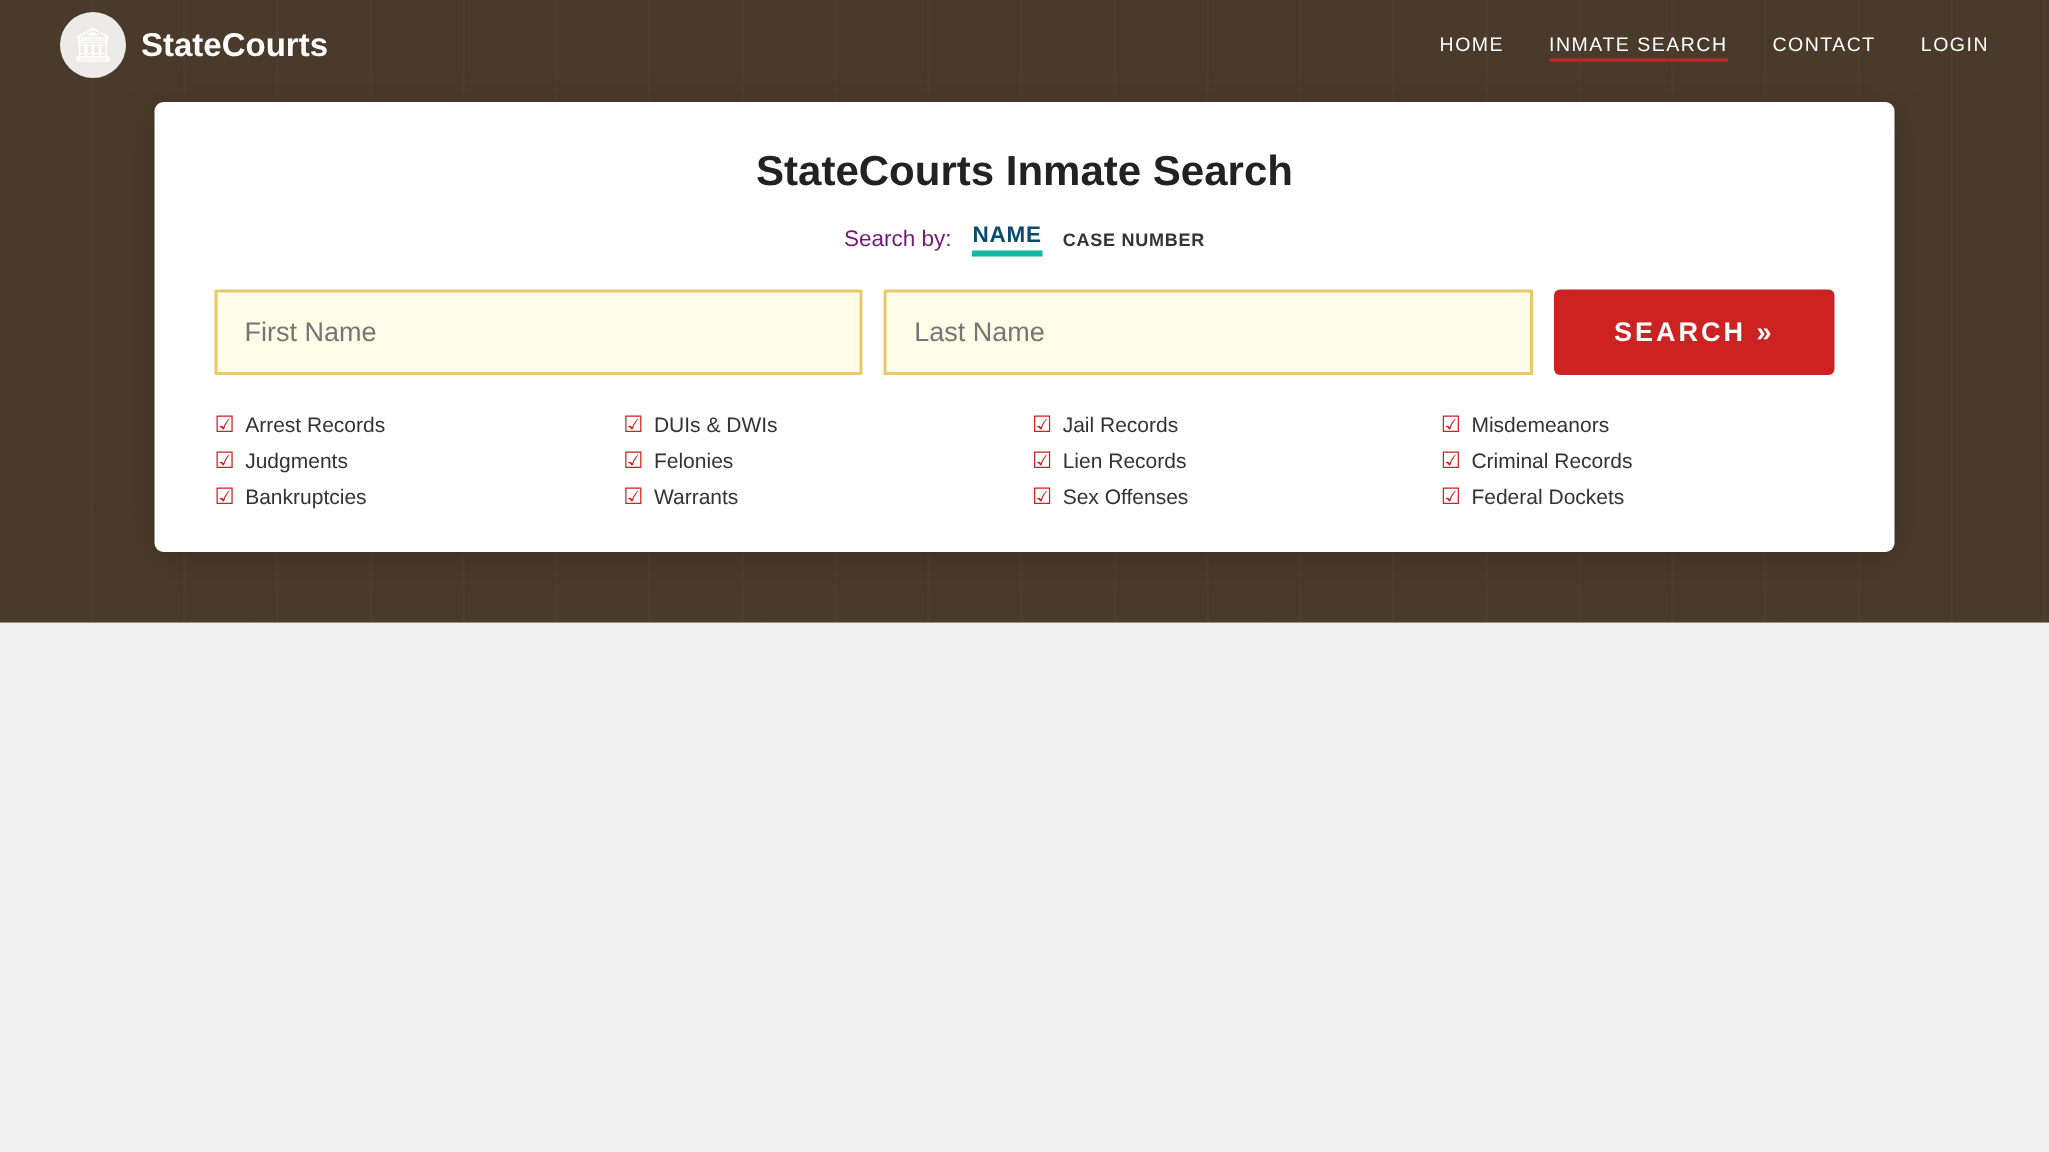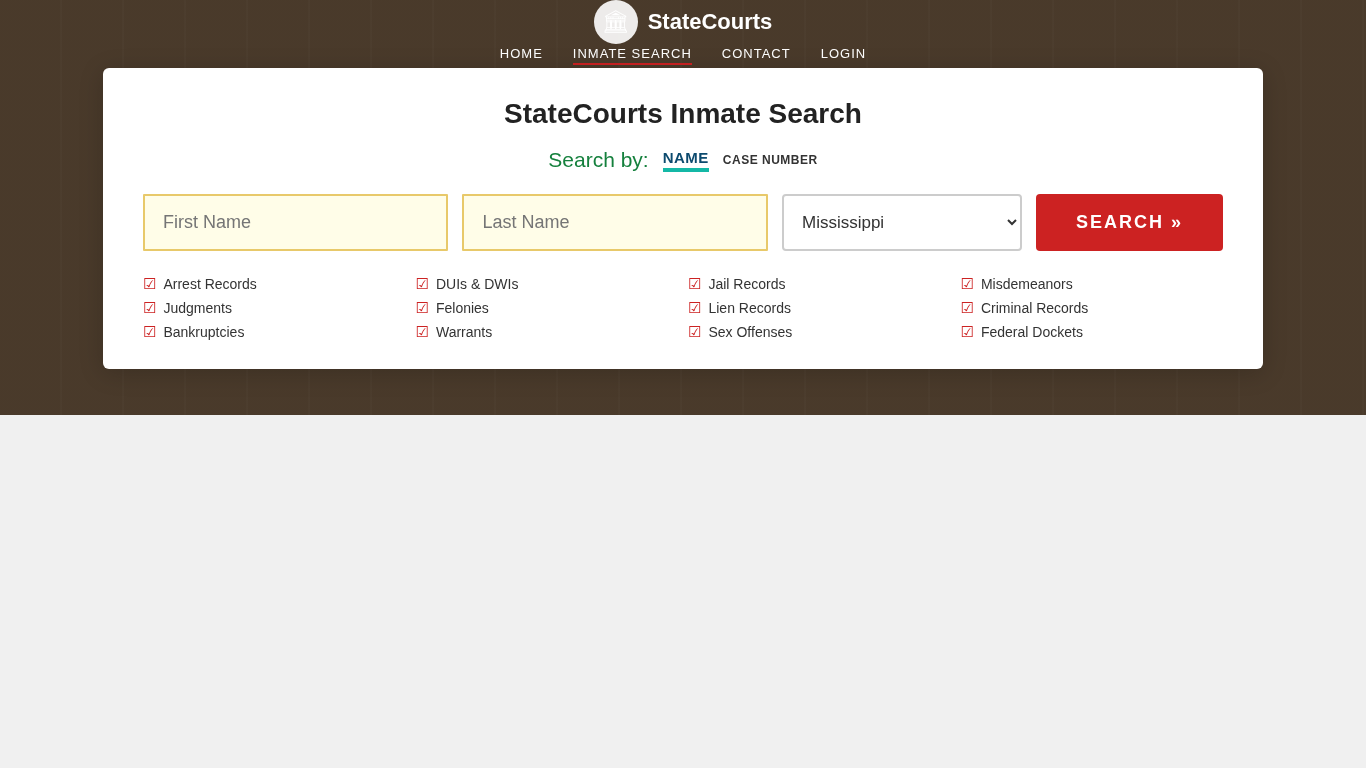--- a/index.html
+++ b/index.html
@@ -37,23 +37,22 @@
     }
 
     
     .navbar {
       position: absolute;
       top: 0; left: 0; right: 0;
       height: 60px;
       display: flex;
       align-items: center;
       justify-content: space-between;
-      padding: 0 26px;
+      padding: 0 40px;
       z-index: 10;
-      flex-direction: column;
     }
     .logo {
       display: flex;
       align-items: center;
       gap: 10px;
       color: white;
       text-decoration: none;
     }
     .logo-icon {
       width: 44px;
@@ -109,22 +108,22 @@
       margin-bottom: 18px;
     }
     .search-by-row {
       display: flex;
       align-items: center;
       justify-content: center;
       gap: 14px;
       margin-bottom: 22px;
     }
     .search-by-label {
-      font-size: 21px;
-      color: #15803d;
+      font-size: 15px;
+      color: #701a75;
     }
     .tab-name {
       font-size: 15px;
       font-weight: bold;
       color: #0c4a6e;
       border-bottom: 4px solid #14b8a6;
       padding-bottom: 2px;
       cursor: pointer;
       letter-spacing: 0.5px;
     }
@@ -215,23 +214,20 @@
   <div class="search-modal">
     <h1 class="modal-title">StateCourts Inmate Search</h1>
     <div class="search-by-row">
       <span class="search-by-label">Search by:</span>
       <span class="tab-name">NAME</span>
       <span class="tab-case">CASE NUMBER</span>
     </div>
     <div class="search-inputs">
       <input class="input-first" type="text" placeholder="First Name" style="">
       <input class="input-last" type="text" placeholder="Last Name" style="">
-      <select class="state-select">
-        <option>Mississippi</option>
-      </select>
       <button class="search-btn">SEARCH »</button>
     </div>
     <div class="checklist-grid">
       <div class="check-item">
         <span class="check-icon">☑</span>
         <span>Arrest Records</span>
       </div>
       <div class="check-item">
         <span class="check-icon">☑</span>
         <span>DUIs &amp; DWIs</span>

